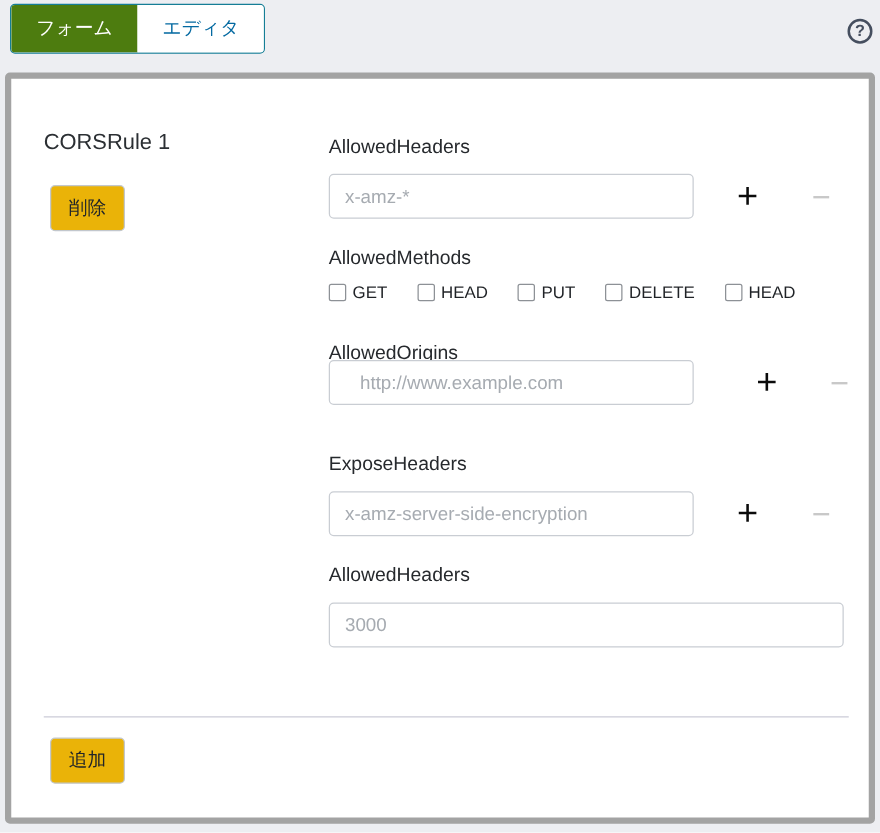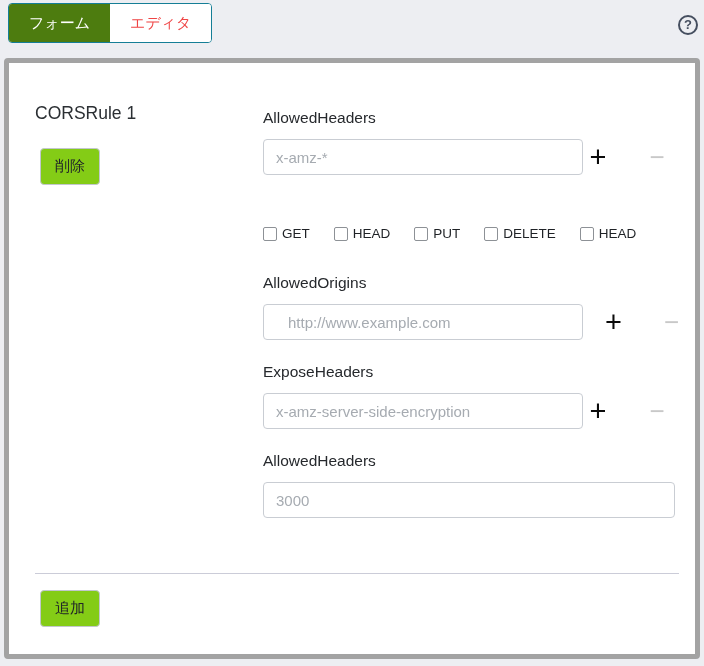--- a/index.html
+++ b/index.html
@@ -22,21 +22,21 @@
     overflow: hidden;
     background: #ffffff;
     height: 40px;
   }
   .tab {
     min-width: 80px;
     padding: 0 20px;
     line-height: 38px;
     font-size: 15px;
     text-align: center;
-    color: #ef4444;
+    color: #0369a1;
     background: #ffffff;
     cursor: pointer;
     user-select: none;
   }
   .tab.active {
     background: #4d7c0f;
     color: #ffffff;
   }
 
   
@@ -58,39 +58,39 @@
     background: #ffffff;
     border: 5px solid #a3a3a3;
     border-radius: 4px;
   }
   .rule-title {
     position: absolute; left: 26px; top: 40px;
     font-size: 17.5px; color: #2b2f33;
   }
   .btn {
     position: absolute;
-    background: #84cc16;
+    background: #eab308;
     border: 1px solid #c2c7cd;
     border-radius: 4px;
     font-size: 15px;
     color: #212529;
     padding: 8px 14px;
     font-family: inherit;
     cursor: pointer;
   }
   .delete-btn { left: 31px; top: 85px; }
   .add-rule-btn { left: 31px; top: 527px; }
 
   .field-label {
     position: absolute; left: 254px;
     font-size: 15.5px; color: #26292d;
   }
   .text-input {
     position: absolute; left: 254px;
-    width: 320px; height: 36px;
+    width: 292px; height: 36px;
     border: 1px solid #c9cdd3;
     border-radius: 4px;
     padding: 0 12px;
     font-size: 15px;
     font-family: inherit;
     color: #212529;
     outline: none;
     background: #ffffff;
   }
   .text-input::placeholder { color: #a6abb1; opacity: 1; }
@@ -129,21 +129,21 @@
   }
   .divider {
     position: absolute; left: 26px; top: 510px;
     width: 644px; height: 0;
     border-top: 1px solid #cbccd8;
   }
 
   
   .r1-label { top: 46px; }   .r1-input { top: 76px; }
   .r2-label { top: 135px; }
-  .r3-label { top: 211px; }  .r3-input { top: 241px; padding-left: 24px; }
+  .r3-label { top: 211px; }  .r3-input { top: 225px; padding-left: 24px; }
   .r4-label { top: 300px; }  .r4-input { top: 330px; }
   .r5-label { top: 389px; }  .r5-input { top: 419px; }
 </style>
 </head>
 <body>
 
 <div id="app">
 
   <div class="tabbar">
     <div class="tab active">フォーム</div>
@@ -155,20 +155,21 @@
   <div class="panel">
 
     <div class="rule-title">CORSRule 1</div>
     <button class="btn delete-btn">削除</button>
 
     <div class="field-label r1-label">AllowedHeaders</div>
     <input class="text-input r1-input" type="text" placeholder="x-amz-*" style="">
     <button class="plus-btn r1-input">+</button>
     <button class="minus-btn r1-input">−</button>
 
+    <div class="field-label r2-label">AllowedMethods</div>
     <div class="checkbox-row">
       <label class="cb">
         <input type="checkbox" style="">
         <span>GET</span>
       </label>
       <label class="cb">
         <input type="checkbox" style="">
         <span>HEAD</span>
       </label>
       <label class="cb">

